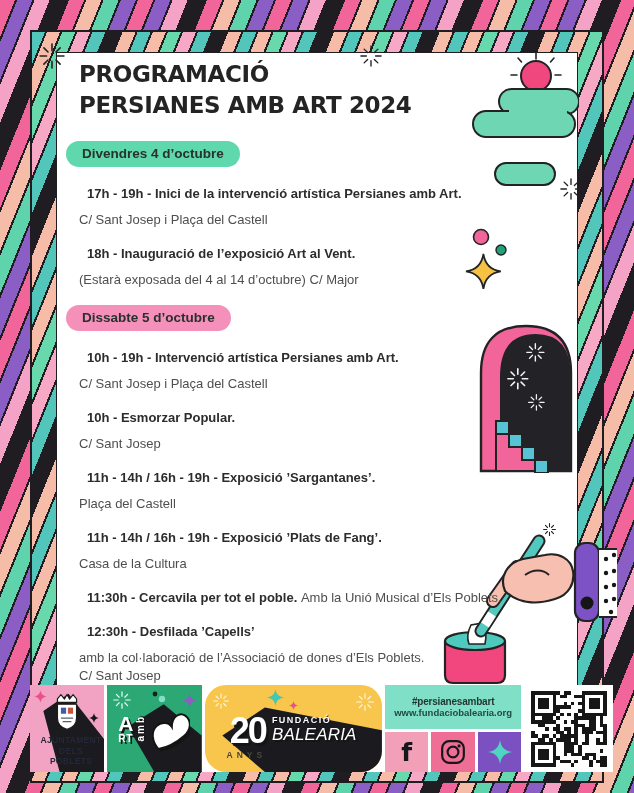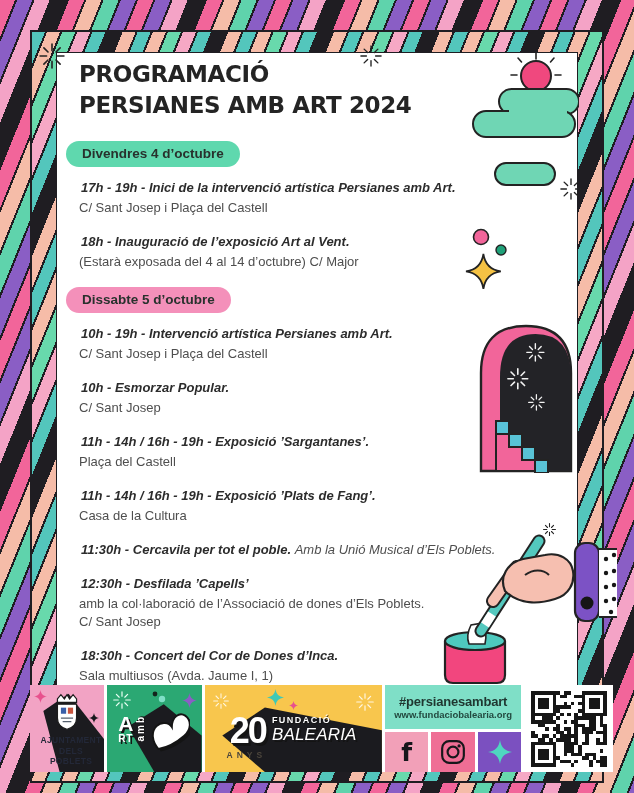--- a/index.html
+++ b/index.html
@@ -28,35 +28,35 @@
       #F6BCA8 84px 96px,#1F1D22 96px 98px);}
   .content{position:absolute;left:56px;top:52px;width:522px;height:653px;
     background:#fff;border:1.5px solid #1F1D22;box-sizing:border-box;overflow:visible;z-index:2;}
   
   .main-col{position:relative;margin:6px 0 0 22px;width:462px;}
   .title{margin:0 0 20px;font-family:"DejaVu Sans","Liberation Sans",sans-serif;
     font-size:23px;line-height:31px;font-weight:800;letter-spacing:-0.4px;color:#242424;}
   .badge{display:inline-block;margin:0 0 10px -13px;padding:5px 16px 6px;border-radius:16px;
     font-size:13.5px;font-weight:700;color:#28312d;}
   .event{margin-bottom:16px;}
-  .ev-title{margin:2px;font-size:13px;line-height:18px;font-weight:700;color:#2c2c2c;white-space:nowrap;font-style:italic;}
+  .ev-title{margin:8px;font-size:13px;line-height:18px;font-weight:700;color:#2c2c2c;white-space:nowrap;}
   .ev-suffix{font-weight:400;color:#4e4e4e;}
   .ev-loc{margin:0;font-size:13px;line-height:18px;font-weight:400;color:#4e4e4e;}
   .section + .section{margin-top:7px;}
   
   .deco{position:absolute;}
   .spark{position:absolute;}
   
   .footer{position:absolute;left:30px;bottom:21px;width:583px;height:87px;
     display:flex;gap:3px;background:#fff;z-index:5;}
   .panel{position:relative;height:100%;overflow:hidden;}
   .ribbon{position:absolute;inset:0;background:#1B1B1F;}
   .p-aj{width:76px;background:var(--panel-pink,#F2A3C4);}
   .p-art{width:97px;background:var(--panel-green,#2BA873);}
-  .p-bal{width:182px;background:var(--panel-yellow,#F8C64D);}
+  .p-bal{width:182px;background:var(--panel-yellow,#F8C64D);border-radius:21px;}
   .aj-inner{position:relative;z-index:2;display:flex;flex-direction:column;align-items:center;padding-top:7px;}
   .aj-text{margin-top:3px;font-size:8.5px;line-height:10.5px;font-weight:800;letter-spacing:0.3px;
     color:#232838;text-align:center;margin-left:8px;}
   .art-lockup{position:relative;z-index:2;display:flex;align-items:center;justify-content:center;height:100%;gap:2px;}
   .art-a{display:flex;flex-direction:column;align-items:center;line-height:1;color:#fff;
     font-weight:800;text-shadow:2px 2px 0 #141414;}
   .art-a .big{font-size:21px;}
   .art-a .rt{font-size:10px;letter-spacing:1px;}
   .amb{writing-mode:vertical-rl;transform:rotate(180deg);font-size:10px;font-weight:700;
     letter-spacing:2px;color:#fff;text-shadow:1px 1px 0 #141414;}
@@ -65,21 +65,21 @@
     text-shadow:2.5px 2.5px 0 #141414;}
   .balcol{display:flex;flex-direction:column;line-height:1.1;}
   .fundacio{font-size:9px;font-weight:800;letter-spacing:1.5px;color:#fff;text-shadow:1px 1px 0 #141414;}
   .balname{font-size:17px;font-weight:400;font-style:italic;color:#fff;letter-spacing:0.2px;
     text-shadow:2px 2px 0 #141414;}
   .anys{position:absolute;z-index:2;left:22px;bottom:12px;font-size:8.5px;font-weight:700;
     letter-spacing:4px;color:#4c463c;text-align:right;}
   .f-right{width:140px;display:flex;flex-direction:column;gap:3px;}
   .hashtag-box{height:44px;background:var(--hashtag-teal,#7FDFC7);display:flex;flex-direction:column;
     align-items:center;justify-content:center;}
-  .hashtag{font-size:13px;font-weight:800;letter-spacing:-0.2px;color:#1f3630;}
+  .hashtag{font-size:10px;font-weight:800;letter-spacing:-0.2px;color:#1f3630;}
   .website{font-size:9.5px;font-weight:700;color:#234a40;}
   .social-row{flex:1;display:flex;gap:3px;}
   .social{flex:1;display:flex;align-items:center;justify-content:center;cursor:pointer;}
   .s-fb{background:var(--social-pink-light,#F2A0B8);}
   .s-ig{background:var(--social-pink,#EF6E95);}
   .s-sp{background:var(--social-purple,#7B50C0);}
   .fb-f{font-family:"DejaVu Sans",sans-serif;font-size:25px;font-weight:800;color:#17171b;line-height:1;}
   .qr-box{width:91px;background:#fff;border-radius:10px;display:flex;align-items:center;justify-content:center;}
 </style>
 </head>

